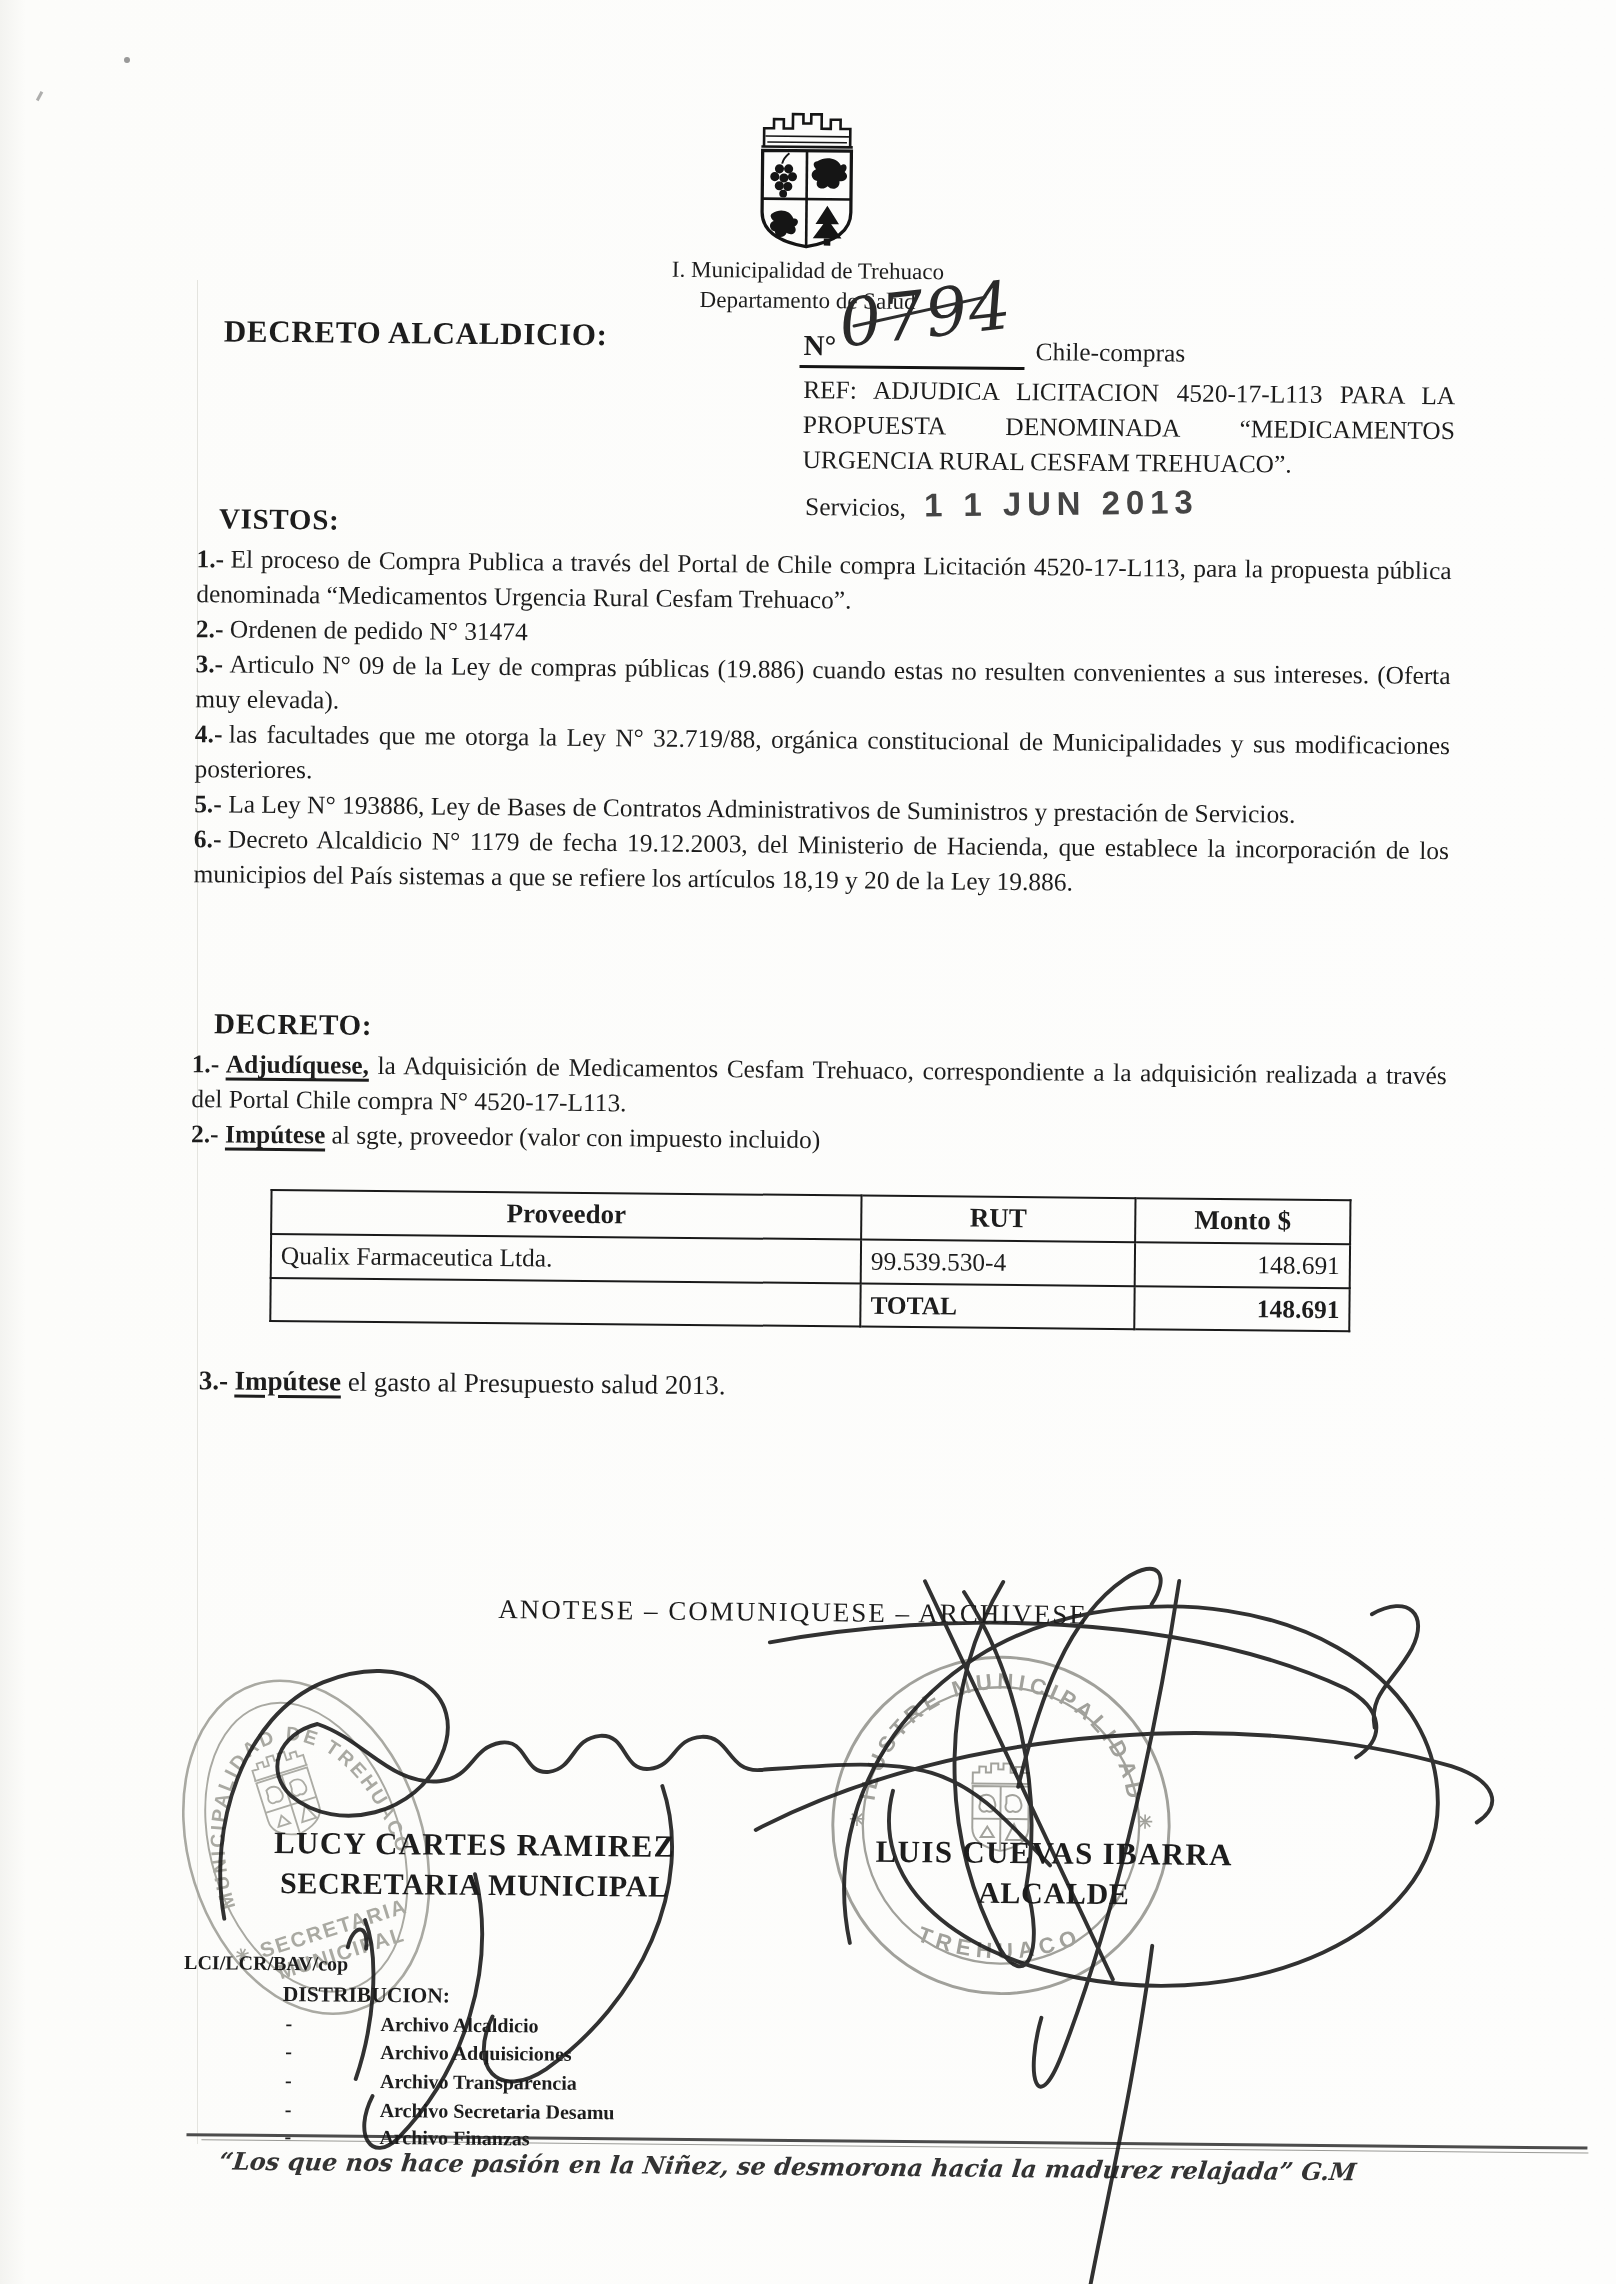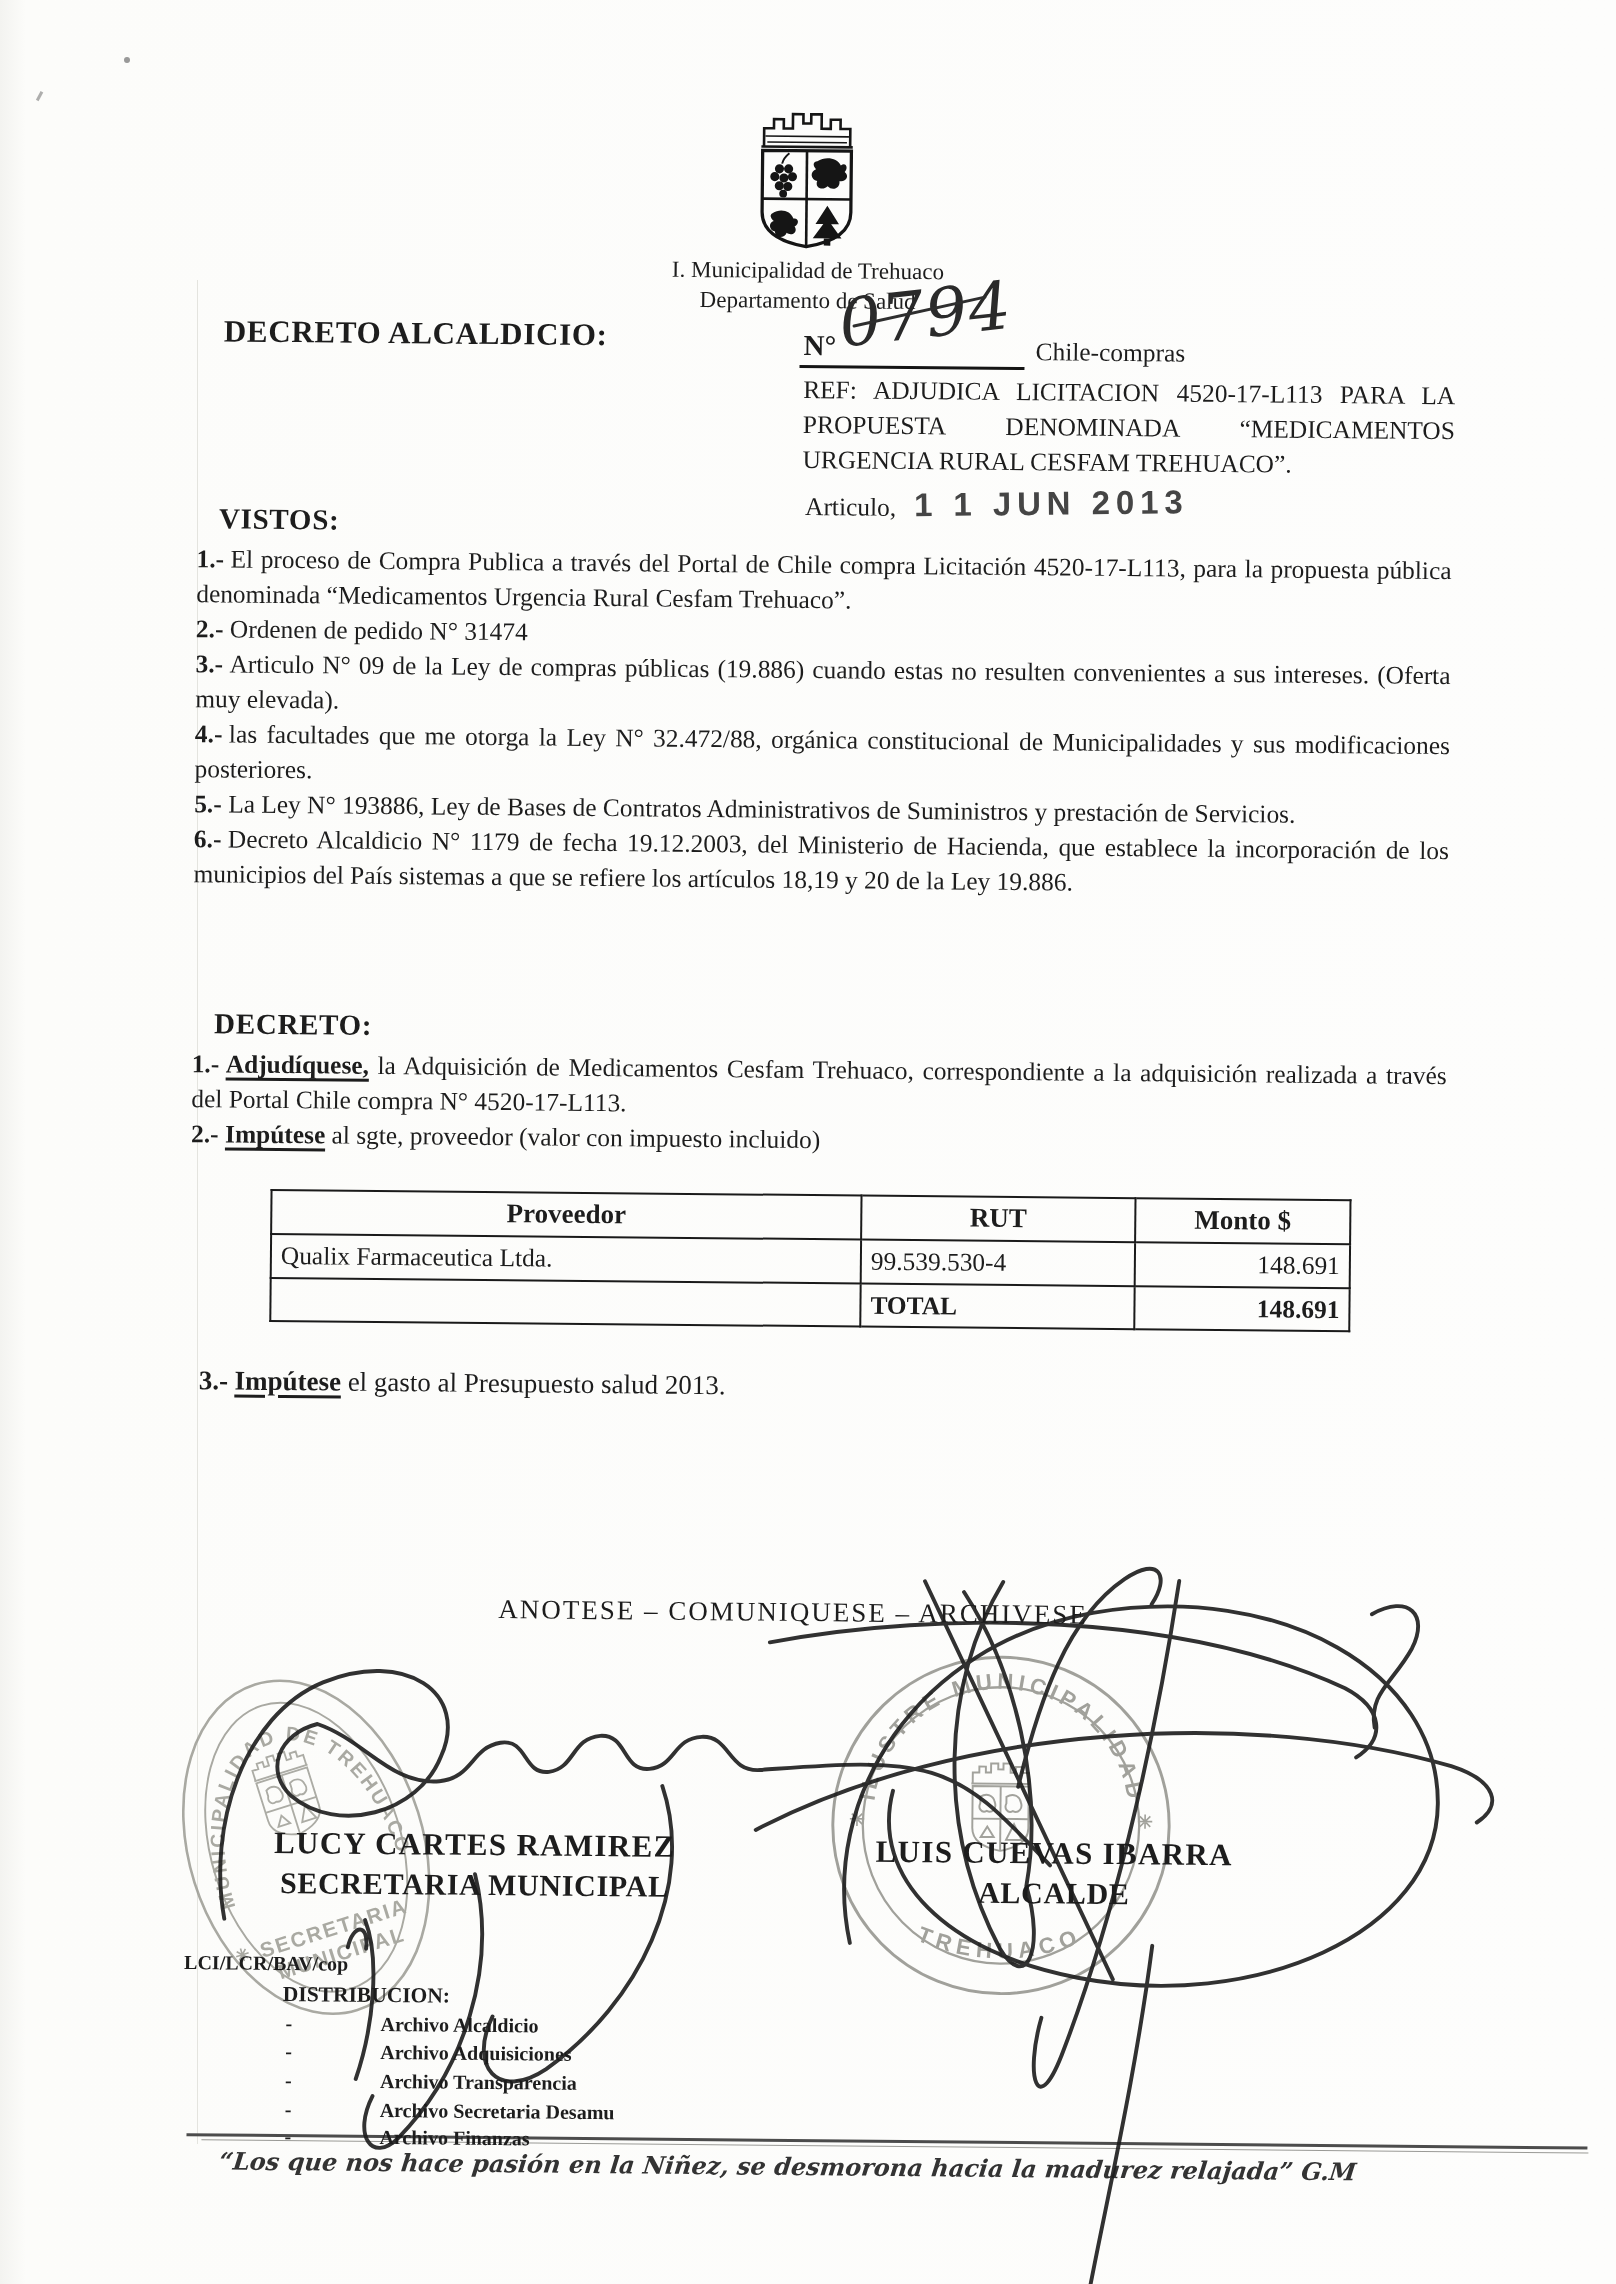--- a/index.html
+++ b/index.html
@@ -185,29 +185,29 @@
 
     <span class="num-label zmid">N°</span>
     <span class="handwritten zmid">0794</span>
     <div class="hand-flourish zmid"></div>
     <div class="num-line zmid"></div>
     <span class="num-suffix zmid">Chile-compras</span>
 
     <p class="ref zmid">REF: ADJUDICA LICITACION 4520-17-L113 PARA LA PROPUESTA DENOMINADA “MEDICAMENTOS URGENCIA RURAL CESFAM TREHUACO”.</p>
 
     <div class="place-date zmid">
-      <span>Articulo,</span><span class="date-stamp">1 1 JUN 2013</span>
+      <span>Servicios,</span><span class="date-stamp">1 1 JUN 2013</span>
     </div>
 
     <div class="textblock zmid" style="top:507px;">
       <div class="h2">VISTOS:</div>
       <p><span class="n">1.-</span><span>El proceso de Compra Publica  a través del Portal de Chile compra Licitación 4520-17-L113,  para la propuesta  pública denominada “Medicamentos Urgencia Rural Cesfam Trehuaco”.</span></p>
       <p><span class="n">2.-</span><span>Ordenen de pedido N° 31474</span></p>
       <p><span class="n">3.-</span><span>Articulo N° 09 de la Ley de compras públicas (19.886) cuando estas no resulten convenientes a sus intereses. (Oferta muy elevada).</span></p>
-      <p><span class="n">4.-</span><span>las facultades que me otorga la Ley N° 32.472/88, orgánica constitucional de Municipalidades y sus modificaciones posteriores.</span></p>
+      <p><span class="n">4.-</span><span>las facultades que me otorga la Ley N° 32.719/88, orgánica constitucional de Municipalidades y sus modificaciones posteriores.</span></p>
       <p><span class="n">5.-</span><span>La Ley N° 193886, Ley de Bases de Contratos Administrativos de Suministros y prestación de Servicios.</span></p>
       <p><span class="n">6.-</span><span>Decreto Alcaldicio N° 1179 de fecha 19.12.2003, del Ministerio de Hacienda, que establece la incorporación de los municipios del País sistemas a que se refiere los artículos 18,19 y 20 de la Ley 19.886.</span></p>
     </div>
 
     <div class="textblock zmid" style="top:1012px;">
       <div class="h2">DECRETO:</div>
       <p><span class="n">1.-</span><span class="lead">Adjudíquese,</span><span> la Adquisición de Medicamentos Cesfam Trehuaco, correspondiente a la adquisición realizada a través del Portal Chile compra N° 4520-17-L113.</span></p>
       <p><span class="n">2.-</span><span class="lead">Impútese</span><span> al sgte, proveedor (valor con impuesto incluido)</span></p>
     </div>
 

